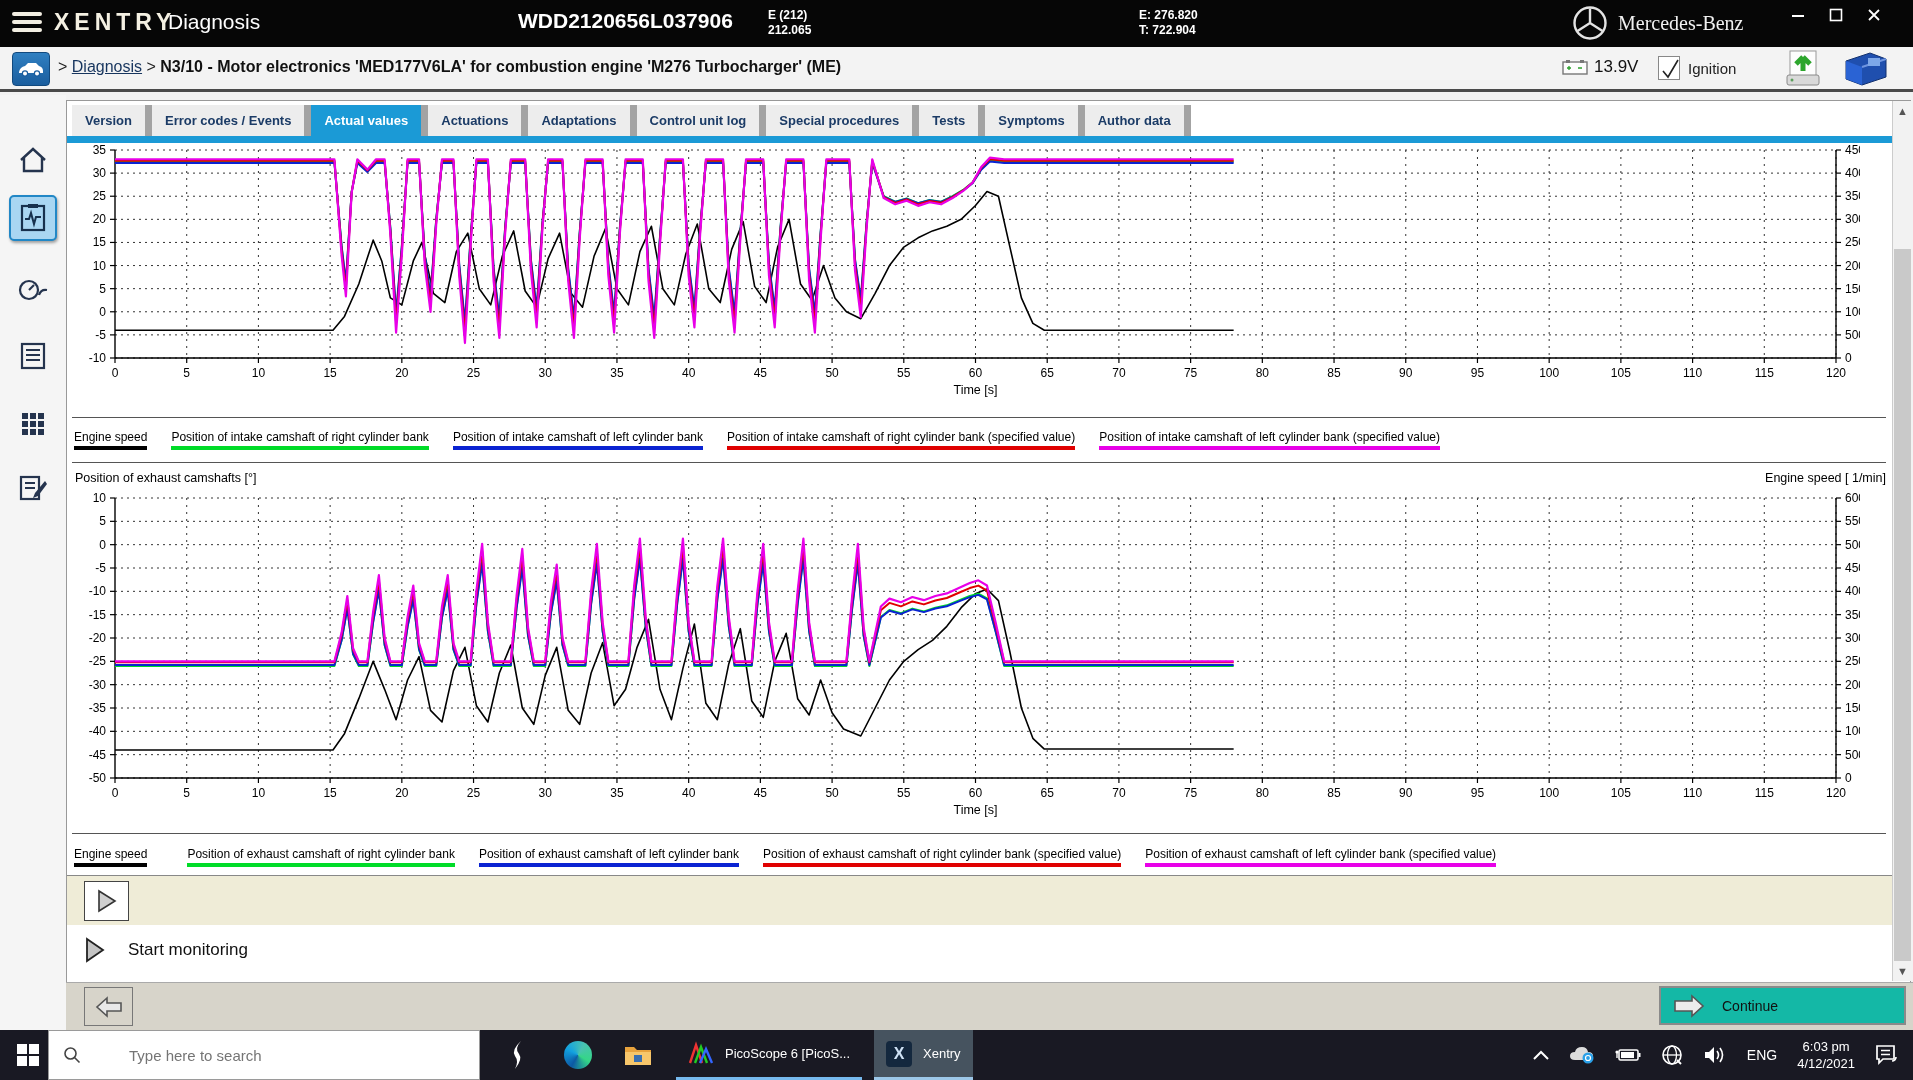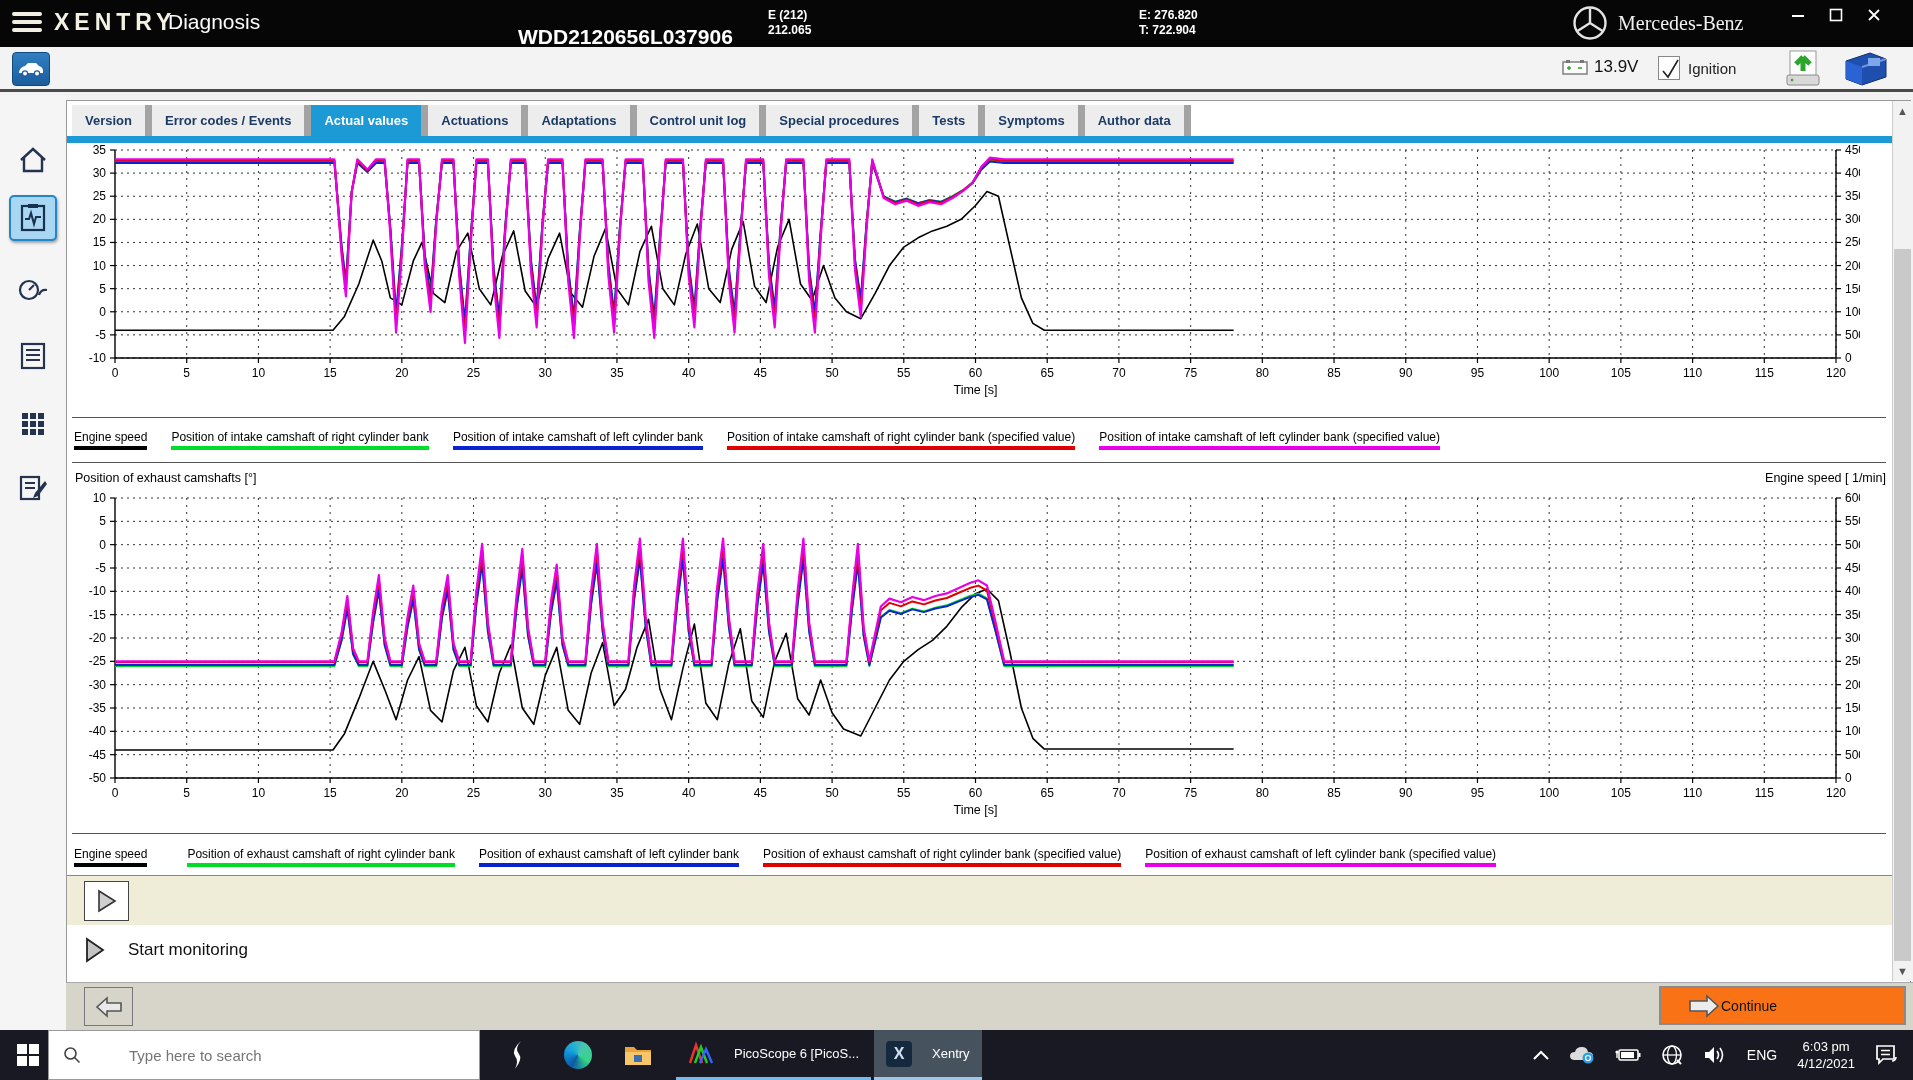--- a/index.html
+++ b/index.html
@@ -6,21 +6,21 @@
   html,body { width:1913px; height:1080px; overflow:hidden; background:#f2f2f2;
     font-family:"Liberation Sans", sans-serif; }
   .abs { position:absolute; }
 
   
   .titlebar { position:absolute; left:0; top:0; width:1913px; height:47px; background:#060606; color:#fff; }
   .burger { position:absolute; left:12px; top:12px; width:30px; height:22px; cursor:pointer; }
   .burger span { display:block; height:4px; background:#f2eee2; border-radius:2px; margin-bottom:4px; }
   .xentry-logo { position:absolute; left:54px; top:9px; font-size:23px; font-weight:bold; letter-spacing:5px; color:#f4f0e2; }
   .diag-title { position:absolute; left:168px; top:10px; font-size:21px; color:#fdfdfd; }
-  .vin { position:absolute; left:518px; top:25px; font-size:21px; font-weight:bold; }
+  .vin { position:absolute; left:518px; top:9px; font-size:21px; font-weight:bold; }
   .ecode { position:absolute; left:768px; top:8px; font-size:12px; font-weight:bold; line-height:15px; }
   .etvals { position:absolute; left:1139px; top:8px; font-size:12px; font-weight:bold; line-height:15px; }
   .brand { position:absolute; left:1572px; top:5px; display:flex; align-items:center; gap:10px; }
   .brand-text { font-family:"Liberation Serif", serif; font-size:20px; color:#f0f0f0; }
   .winbtns { position:absolute; left:1790px; top:2px; display:flex; gap:22px; align-items:center; height:26px; }
   .winbtn { width:16px; height:16px; display:flex; align-items:center; justify-content:center; color:#fff; cursor:pointer; }
 
   
   .crumbbar { position:absolute; left:0; top:47px; width:1913px; height:45px; background:#f3f3f3; border-bottom:3px solid #4a4a4a; }
   .cartile { position:absolute; left:12px; top:5px; width:38px; height:34px; background:linear-gradient(#2f7fc1,#1b5e9e); border:1px solid #11497e; border-radius:4px; display:flex; align-items:center; justify-content:center; cursor:pointer; }
@@ -49,33 +49,33 @@
   .sepline { position:absolute; left:72px; width:1814px; height:0; border-top:1px solid #555; }
   .hdr { position:absolute; font-size:12.5px; color:#000; }
 
   
   .beigebar { position:absolute; left:67px; top:875px; width:1825px; height:50px; background:#efecd7; border-top:1px solid #888; }
   .playbtn { position:absolute; left:84px; top:881px; width:45px; height:40px; background:#fff; border:1px solid #444; display:flex; align-items:center; justify-content:center; cursor:pointer; }
   .startrow { position:absolute; left:84px; top:937px; display:flex; align-items:center; gap:22px; cursor:pointer; }
   .startrow .lbl { font-size:17px; color:#111; }
   .navbar { position:absolute; left:66px; top:982px; width:1847px; height:48px; background:#d7d4ca; border-top:1px solid #aaa; }
   .backbtn { position:absolute; left:84px; top:987px; width:49px; height:39px; border:1px solid #777; display:flex; align-items:center; justify-content:center; cursor:pointer; }
-  .contbtn { position:absolute; left:1659px; top:986px; width:247px; height:39px; border:2px solid #8a8a8a; display:flex; align-items:center; gap:0; padding-left:26px; cursor:pointer; font-size:14px; color:#111; background:#f97316; }
+  .contbtn { position:absolute; left:1659px; top:986px; width:247px; height:39px; border:2px solid #8a8a8a; display:flex; align-items:center; gap:16px; padding-left:11px; cursor:pointer; font-size:14px; color:#111; background:#14b8a6; }
 
   
   .vscroll { position:absolute; left:1892px; top:101px; width:19px; height:880px; background:#f2f2f2; border-left:1px solid #ccc; }
   .vsbtn { position:absolute; left:0; width:19px; height:20px; background:#f2f2f2; color:#555; font-size:11px; text-align:center; line-height:20px; cursor:pointer; }
   .vsthumb { position:absolute; left:1px; width:17px; background:#c9c9c9; cursor:pointer; }
 
   
   .taskbar { position:absolute; left:0; top:1030px; width:1913px; height:50px; background:#191923; color:#fff; }
   .tb-ico { position:absolute; top:0; height:50px; display:flex; align-items:center; justify-content:center; cursor:pointer; }
   .searchbox { position:absolute; left:48px; top:0; width:432px; height:50px; background:#fff; border:1px solid #9a9a9a; display:flex; align-items:center; gap:12px; padding-left:14px; }
   .searchbox input { border:none; outline:none; font-size:15px; color:#555; width:330px; background:transparent; font-family:"Liberation Sans",sans-serif;margin-left:36px; }
-  .appbtn { position:absolute; top:0; height:50px; display:flex; align-items:center; gap:20px; padding:0 12px; cursor:pointer; border-bottom:3px solid #76b9ed; }
+  .appbtn { position:absolute; top:0; height:50px; display:flex; align-items:center; gap:11px; padding:0 12px; cursor:pointer; border-bottom:3px solid #76b9ed; }
   .appbtn .albl { font-size:13px; color:#fff; white-space:nowrap; }
   .tray { position:absolute; right:0; top:0; height:50px; display:flex; align-items:center; gap:20px; padding-right:14px; }
   .clock { font-size:13px; text-align:center; line-height:17px; cursor:default; }
   .engtxt { font-size:14px; }
 </style>
 </head>
 <body>
 
 <div class="titlebar">
   <div class="burger">
@@ -120,20 +120,25 @@
   </div>
 </div>
 
 <div class="crumbbar">
   <div class="cartile">
     <svg width="28" height="16" viewBox="0 0 28 16">
       <path d="M2 11 Q3 6 8 5 L11 2 L19 2 L22 5 Q26 6 26 10 L26 12 L2 12 Z" fill="#fff"></path>
       <circle cx="8" cy="12.5" r="2.6" fill="#fff" stroke="#1b5e9e" stroke-width="1.2"></circle>
       <circle cx="20" cy="12.5" r="2.6" fill="#fff" stroke="#1b5e9e" stroke-width="1.2"></circle>
     </svg>
+  </div>
+  <div class="crumbtxt">
+    <span>&gt; </span><a>Diagnosis</a>
+    <span> &gt; </span>
+    <b>N3/10 - Motor electronics 'MED177V6LA' for combustion engine 'M276 Turbocharger' (ME)</b>
   </div>
   <div class="battgrp">
     <svg width="26" height="16" viewBox="0 0 26 16">
       <rect x="1" y="3" width="24" height="12" fill="#fdfdfd" stroke="#777" stroke-width="1.4"></rect>
       <rect x="4" y="1" width="4" height="3" fill="#777"></rect>
         <rect x="18" y="1" width="4" height="3" fill="#777"></rect>
       <path d="M5 9 h4 M7 7 v4 M16 9 h4" stroke="#2aa02a" stroke-width="1.3"></path>
     </svg>
     <span>13.9V</span>
   </div>

